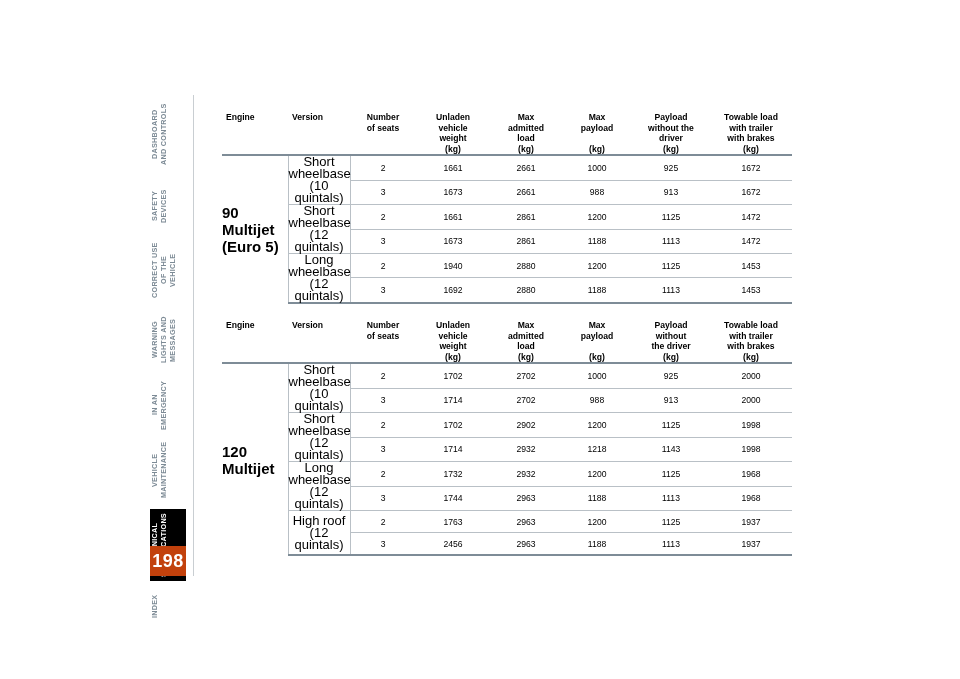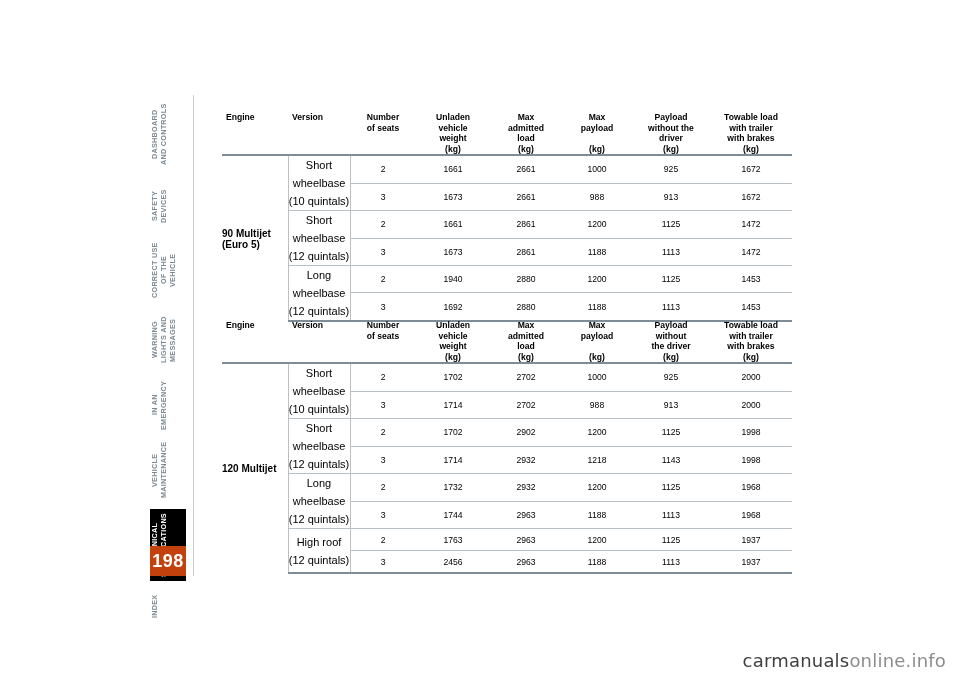--- a/index.html
+++ b/index.html
@@ -129,28 +129,28 @@
     height: 21px;
     border-bottom: 0.8px solid #b9c0c6;
   }
   .data-row:last-child td {
     border-bottom: 2.2px solid #7e8c97;
   }
   td.engine-cell {
     font-weight: bold;
     text-align: left;
     padding-left: 4px;
-    font-size: 10px;
+    font-size: 15px;
     white-space: pre-line;
     border-bottom: none !important;
     border-right: 0.8px solid #b9c0c6;
   }
   td.version-cell {
-    font-size: 11px;
-    line-height: 18px;
+    font-size: 13px;
+    line-height: 12px;
     white-space: pre-line;
     border-bottom: 0.8px solid #b9c0c6;
   }
   td.version-cell.lastgrp {
     border-bottom: 2.2px solid #7e8c97;
   }
   td.sep-left {
     border-left: 0.8px solid #b9c0c6;
   }
 
@@ -426,17 +426,14 @@
             <td>2456</td>
             <td>2963</td>
             <td>1188</td>
             <td>1113</td>
             <td>1937</td>
           </tr>
         </tbody>
       </table>
     </div>
 
-  <div class="watermark">
-    <span class="dark">carmanuals</span><span class="light">online.info</span>
-  </div>
 
 </div>
 
 </body></html>

